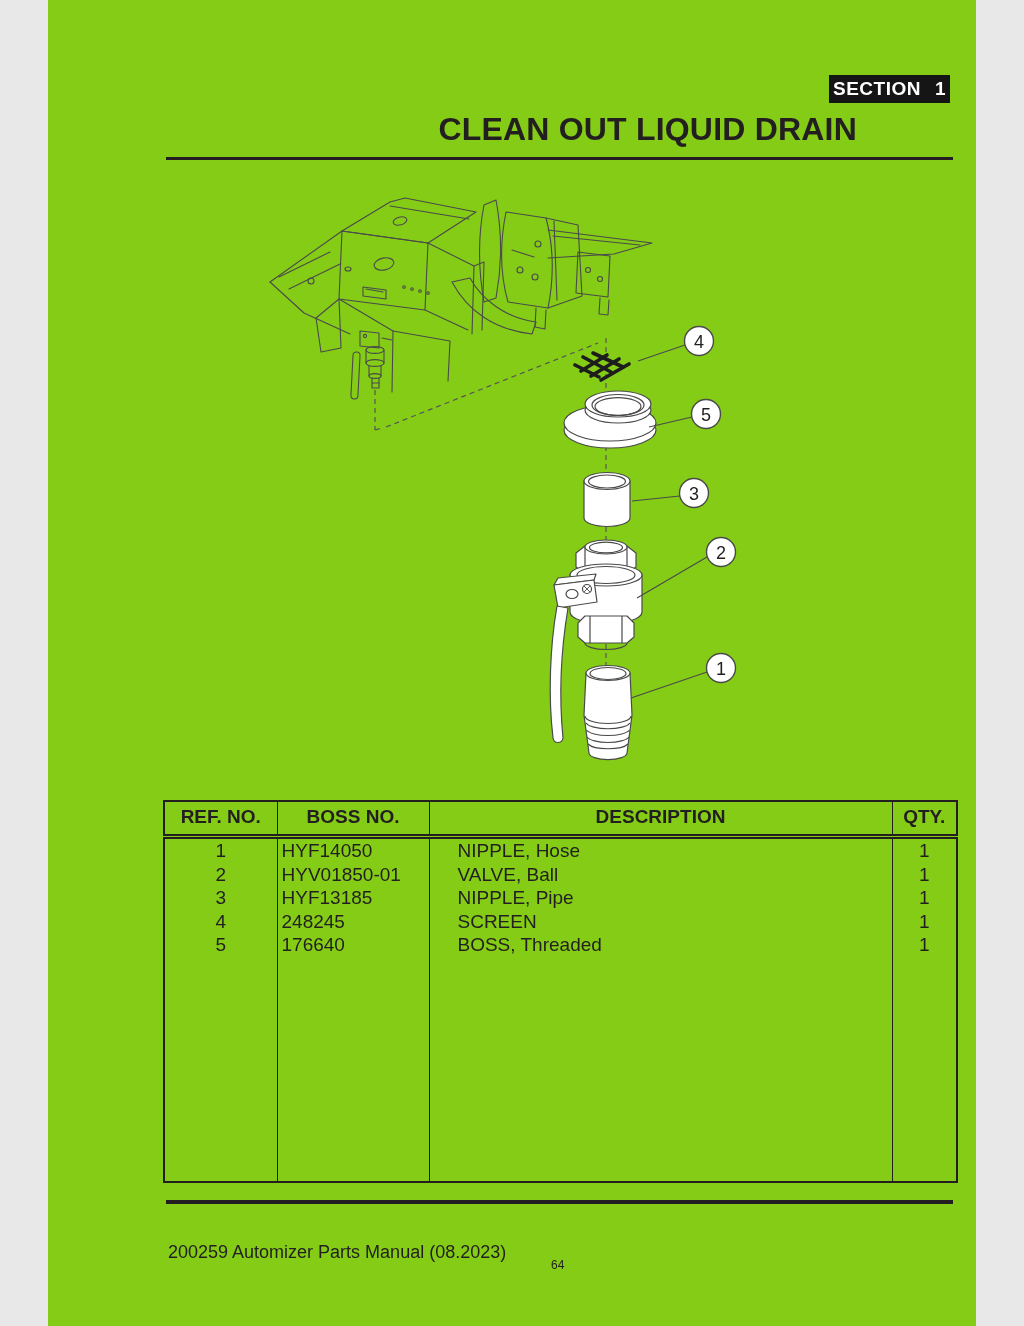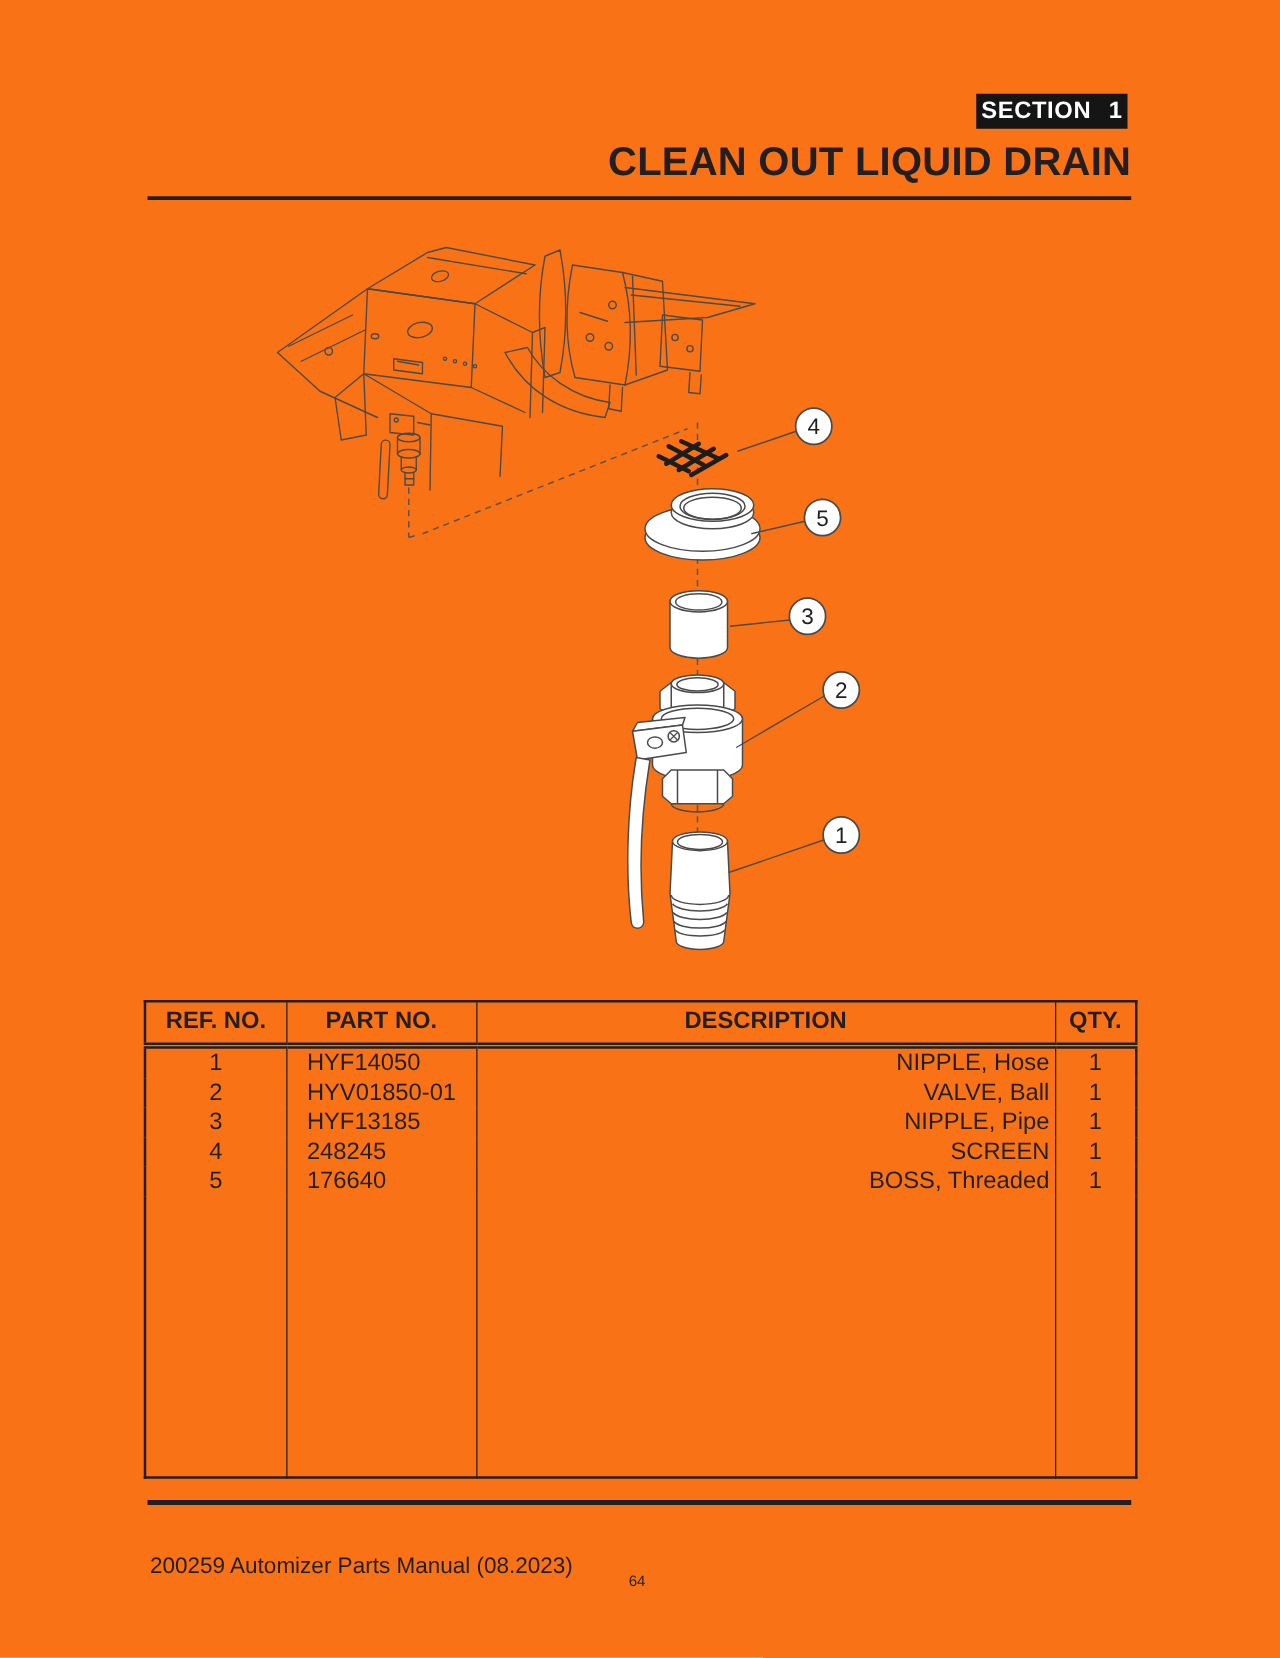--- a/index.html
+++ b/index.html
@@ -1,17 +1,17 @@
 <!DOCTYPE html>
 <html><head>
 <meta charset="utf-8">
 <style>
   html,body{margin:0;padding:0;background:#e8e8e8;}
   #page{
-    position:relative;width:1024px;height:1326px;background:#f97316;
+    position:relative;width:928px;height:1326px;background:#84cc16;
     font-family:"Liberation Sans",sans-serif;color:#231f20;overflow:hidden;
     margin:0 auto;
   }
   
   #section-badge{
     position:absolute;left:781px;top:75px;width:121px;height:28px;
     background:#151515;color:#fff;font-weight:bold;font-size:19px;
     display:flex;align-items:center;justify-content:center;gap:14px;
     letter-spacing:0.5px;
   }
@@ -36,22 +36,22 @@
     border-left:1.5px solid #231f20;border-right:1.5px solid #231f20;
     border-bottom:5px double #231f20;
     font-size:19px;font-weight:bold;height:28px;padding:1px 4px 3px 4px;
     text-align:center;vertical-align:middle;
   }
   #parts-table td{
     border-left:1.5px solid #231f20;border-right:1.5px solid #231f20;
     padding:0 4px;height:23.5px;vertical-align:middle;line-height:23.5px;
   }
   #parts-table td.c-ref{text-align:center;}
-  #parts-table td.c-part{text-align:left;padding-left:16px;}
-  #parts-table td.c-desc{text-align:right;padding-left:16px;}
+  #parts-table td.c-part{text-align:left;padding-left:4px;}
+  #parts-table td.c-desc{text-align:left;padding-left:28px;}
   #parts-table td.c-qty{text-align:center;}
   #parts-table tr.filler td{height:auto;}
   
   #footer-left{position:absolute;left:120px;top:1242px;font-size:18px;}
   #footer-page{position:absolute;left:503px;top:1258px;font-size:12px;}
   svg text{font-family:"Liberation Sans",sans-serif;}
 </style>
 </head>
 <body>
 
@@ -230,21 +230,21 @@
   <table id="parts-table">
     <colgroup>
       <col style="width:113px">
         <col style="width:152px">
         <col style="width:463px">
         <col style="width:65px">
     </colgroup>
     <thead>
       <tr>
         <th>REF. NO.</th>
-        <th>PART NO.</th>
+        <th>BOSS NO.</th>
         <th>DESCRIPTION</th>
         <th>QTY.</th>
       </tr>
     </thead>
     <tbody>
       <tr>
         <td class="c-ref">1</td>
         <td class="c-part">HYF14050</td>
         <td class="c-desc">NIPPLE, Hose</td>
         <td class="c-qty">1</td>

